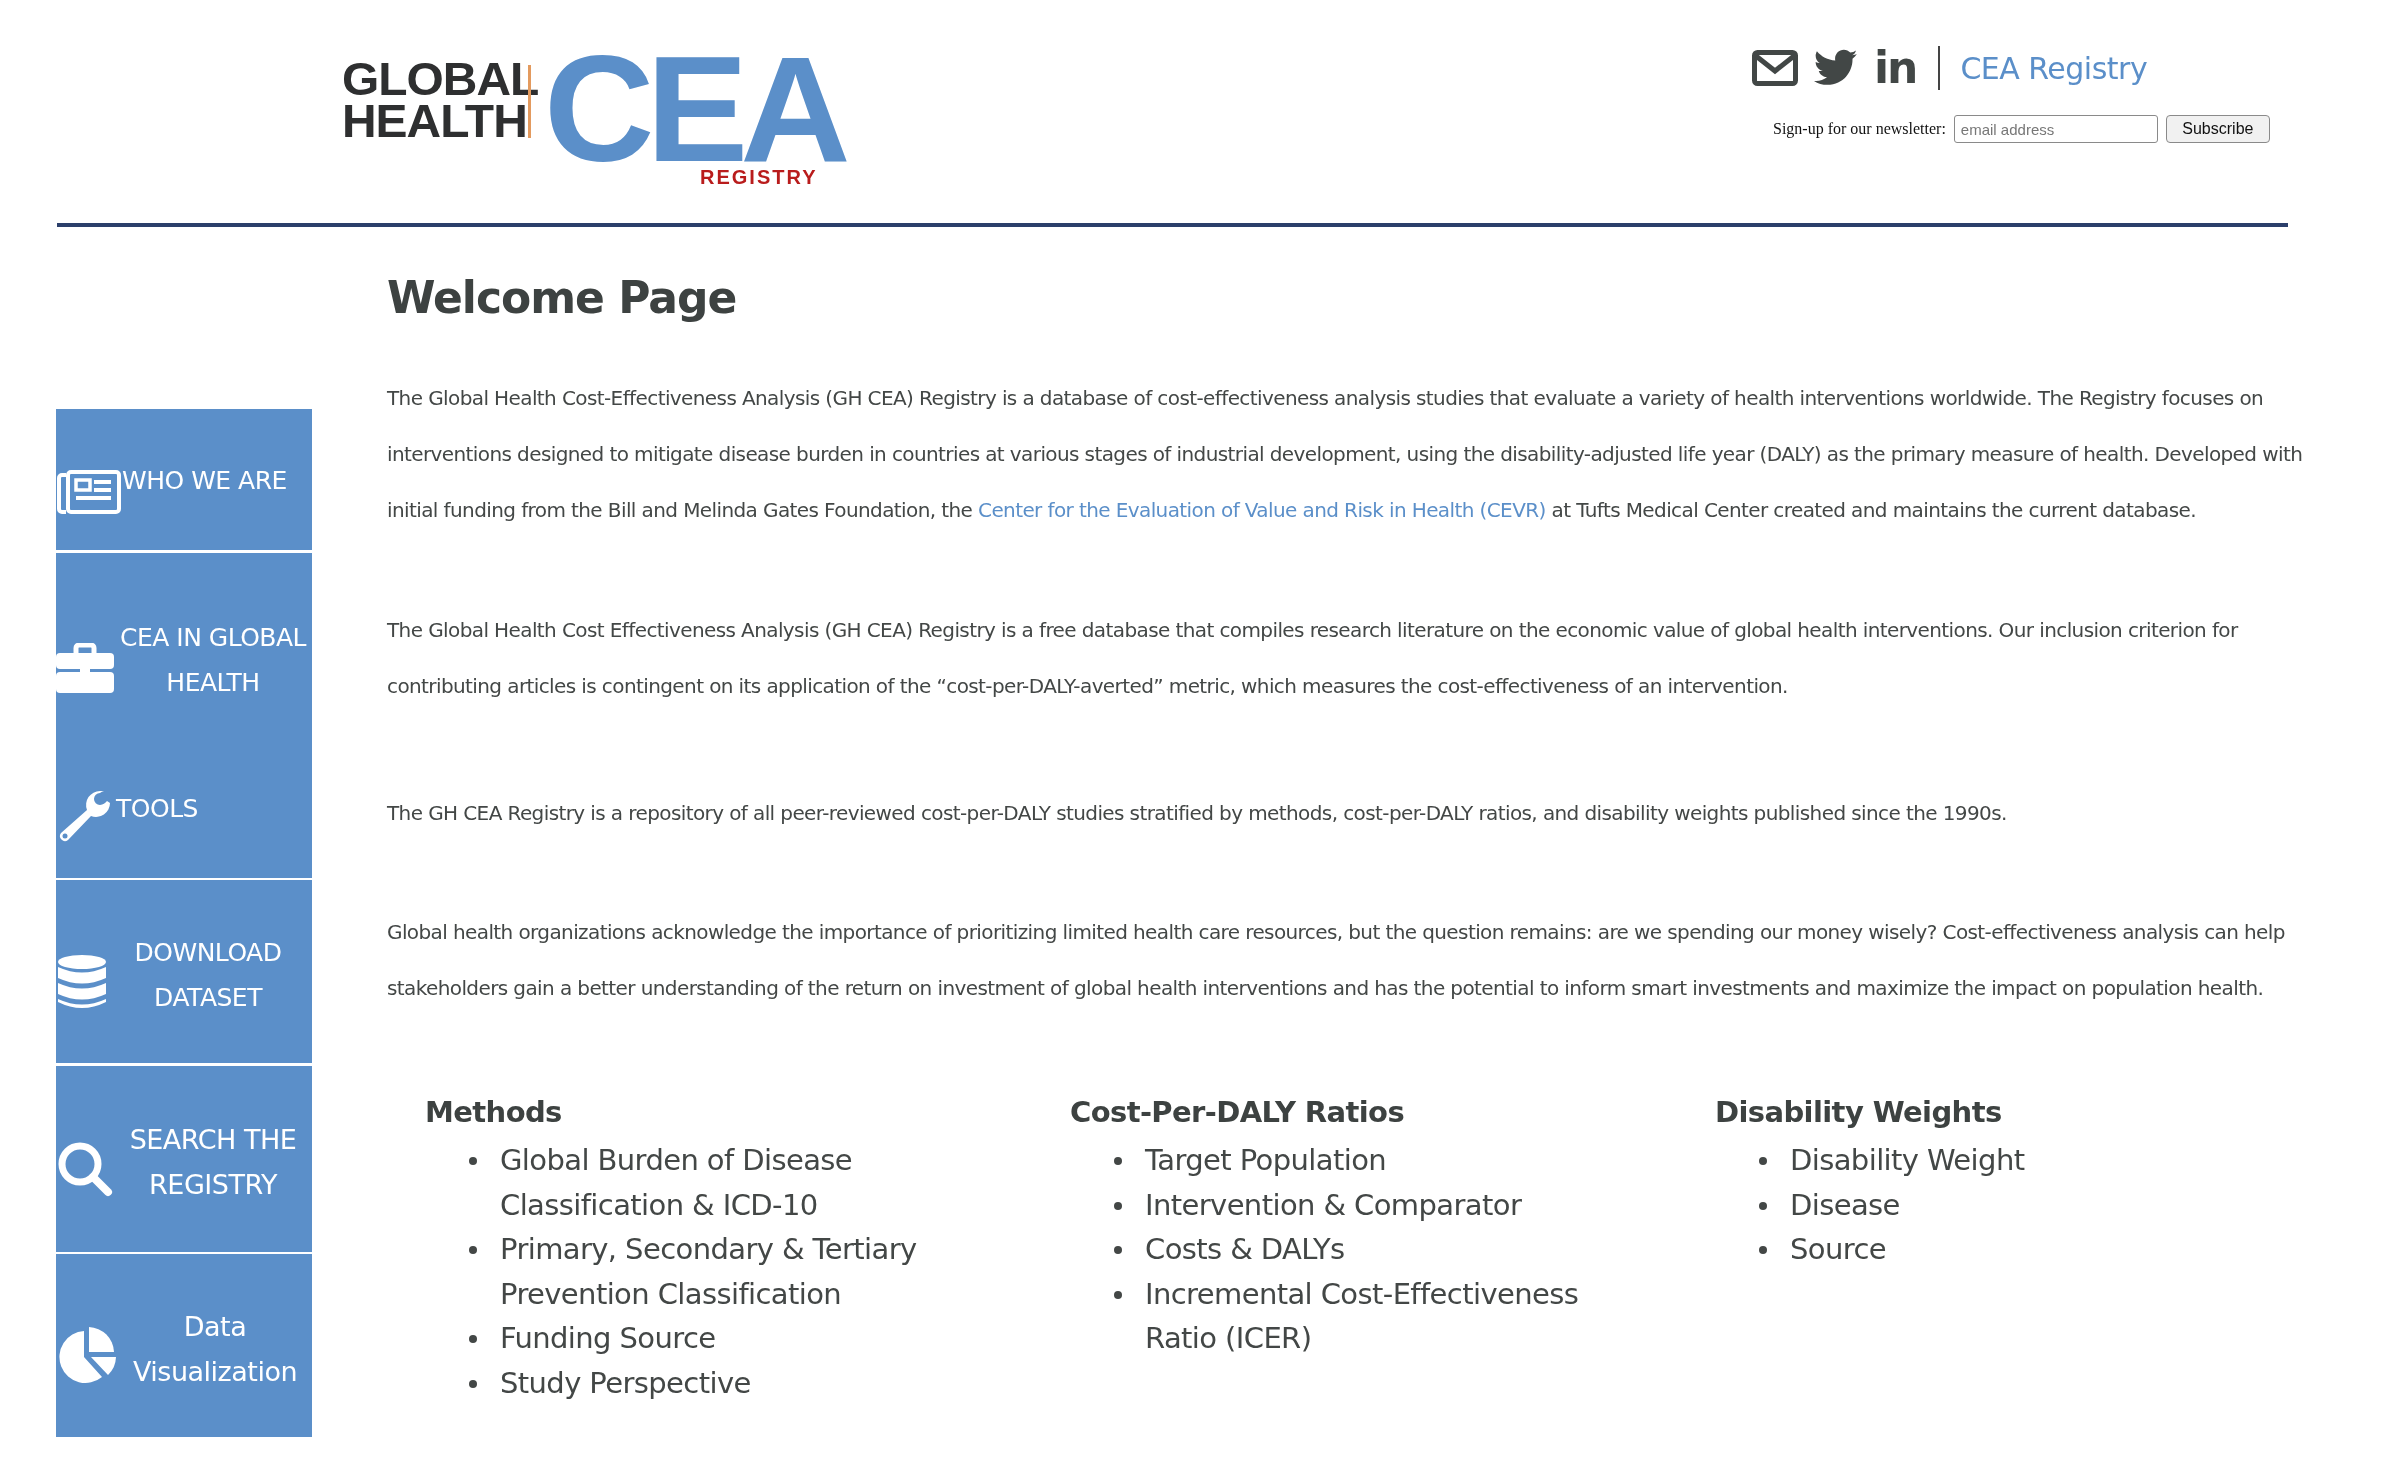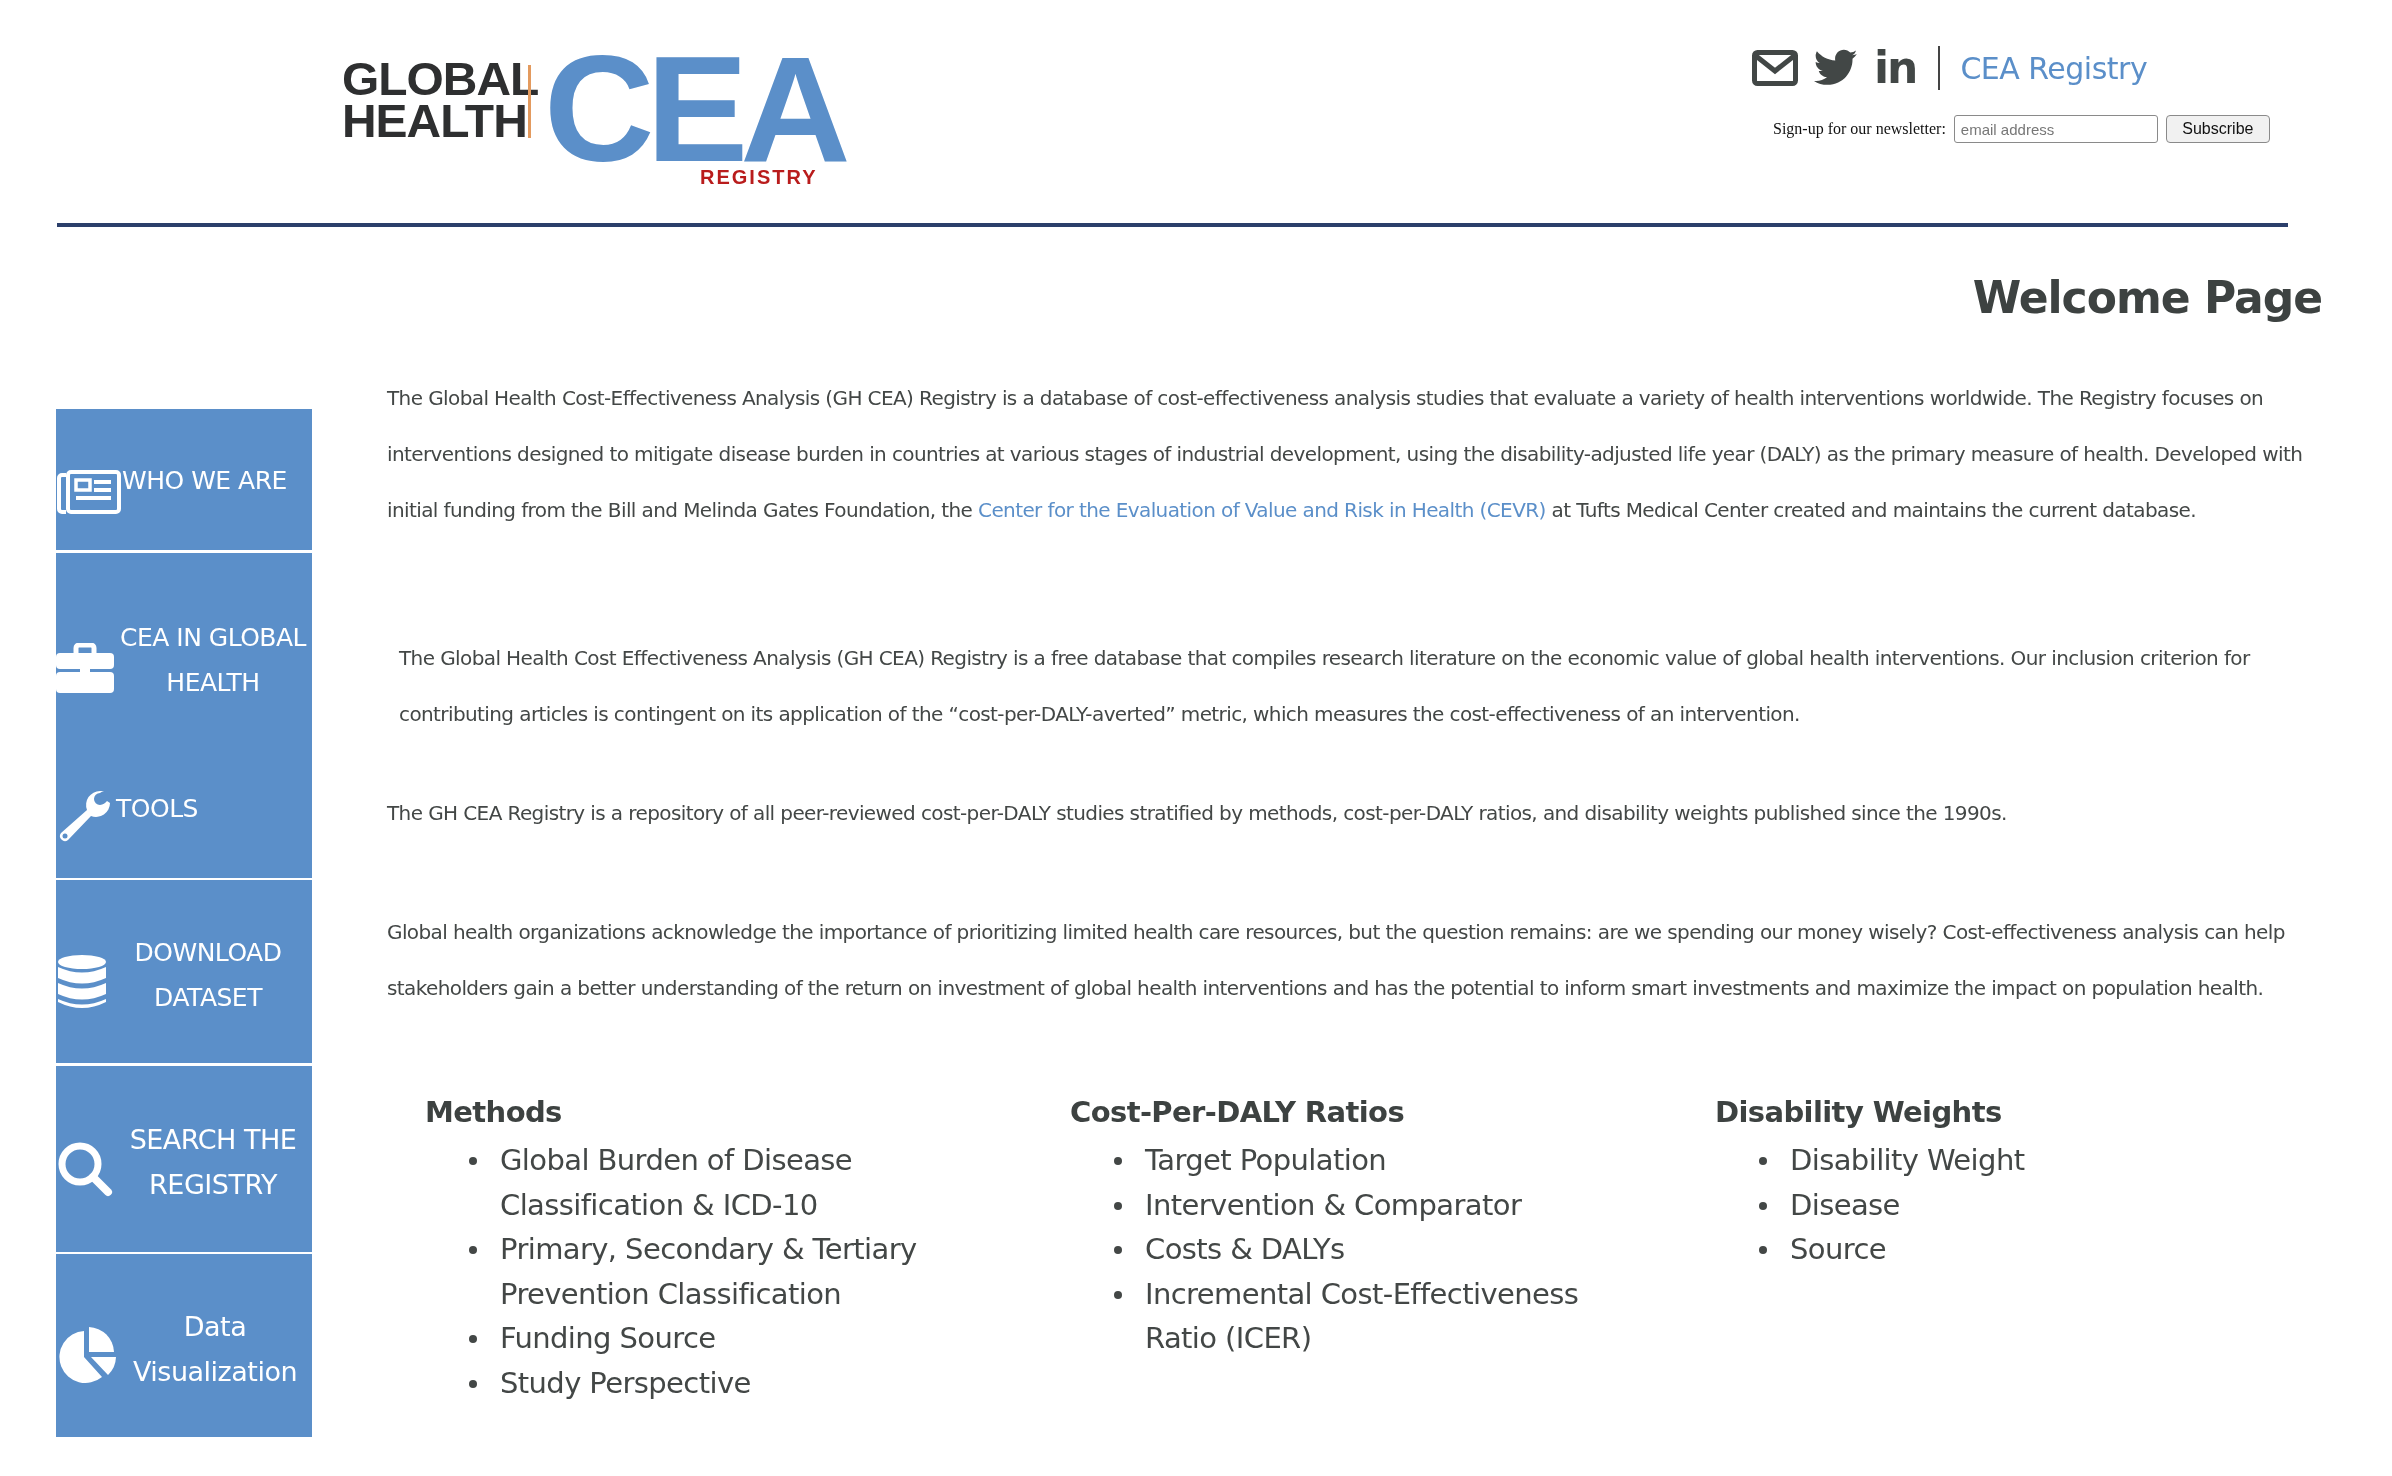--- a/index.html
+++ b/index.html
@@ -28,24 +28,24 @@
   .rule { position: absolute; left: 57px; top: 223px; width: 2231px; height: 4px; background: #2b3f6b; }
 
   
   .sidebar { position: absolute; left: 56px; top: 409px; width: 256px; }
   .nav-item { position: absolute; left: 0; width: 256px; background: #5b8fc9; color: #ffffff; display: flex; align-items: center; text-align: center; cursor: pointer; }
   .nav-item .icon { margin-top: 24px; height: 48px; display: flex; align-items: center; justify-content: center; }
   .nav-item .label { font-family: "DejaVu Sans", sans-serif; font-size: 25px; line-height: 45px; margin-top: 6px; letter-spacing: -0.5px; }
 
   
   .main { position: absolute; left: 387px; top: 270px; width: 1935px; }
-  .main h1 { font-family: "DejaVu Sans", sans-serif; font-weight: bold; font-size: 44px; color: #3d4241; letter-spacing: -1px; line-height: 56px; text-align: right; }
+  .main h1 { font-family: "DejaVu Sans", sans-serif; font-weight: bold; font-size: 44px; color: #3d4241; letter-spacing: -1px; line-height: 56px; }
   .main p { font-size: 20px; line-height: 56px; color: #434746; letter-spacing: -0.6px; word-spacing: 0px; }
   .p1 { position: absolute; top: 100px; }
-  .p2 { position: absolute; top: 360px; margin-left: 12px; }
+  .p2 { position: absolute; top: 332px; }
   .p3 { position: absolute; top: 515px; }
   .p4 { position: absolute; top: 634px; }
   .main a { color: #5b8fc9; text-decoration: none; }
 
   .cols { position: absolute; top: 820px; left: 0; width: 1935px; }
   .col { position: absolute; top: 0; }
   .col h3 { font-family: "DejaVu Sans", sans-serif; font-weight: bold; font-size: 29px; line-height: 44px; color: #3d4241; letter-spacing: -0.6px; }
   .col ul { list-style: none; margin-top: 4px; }
   .col li { position: relative; padding-left: 75px; font-size: 29px; line-height: 44.6px; color: #434746; letter-spacing: -0.6px; }
   .col li::before { content: ""; position: absolute; left: 44px; top: 19px; width: 8px; height: 8px; border-radius: 50%; background: #434746; }

